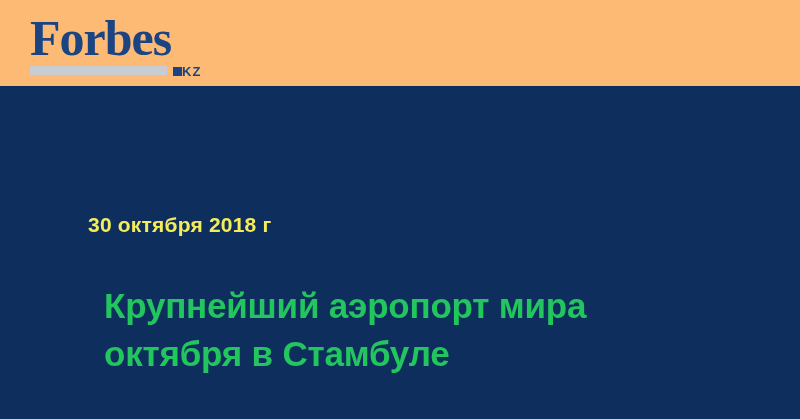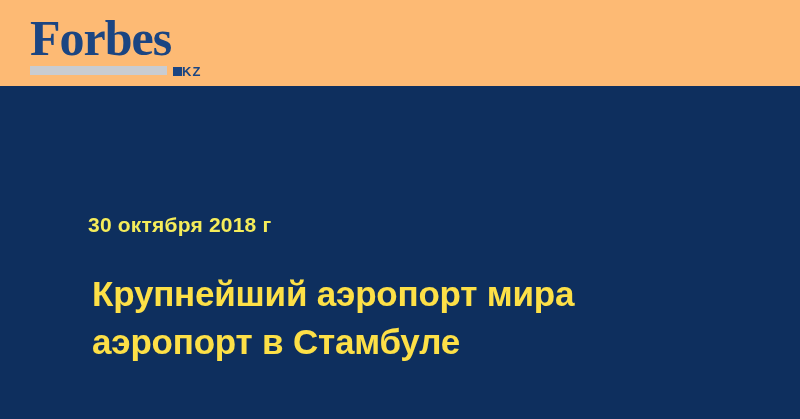--- a/index.html
+++ b/index.html
@@ -110,27 +110,27 @@
     letter-spacing: 0.2px;
     color: #f5ec5a;
     white-space: nowrap;
   }
 
   .article-title {
     position: absolute;
     left: 88px;
     top: 180px;
     width: 600px;
-    margin: 4px;
+    margin: 16px;
     font-family: "Liberation Sans", sans-serif;
     font-weight: bold;
     font-size: 35px;
     line-height: 48px;
     letter-spacing: -0.2px;
-    color: #fde047;
+    color: #22c55e;
   }
   .article-title .line {
     display: block;
     white-space: nowrap;
   }
 </style>
 </head>
 <body>
 
 <div class="card">
@@ -144,17 +144,17 @@
         <span class="logo-kz-text">KZ</span>
       </div>
     </div>
   </div>
 
   <div class="body-band">
     <div class="article-date">30 октября 2018 г</div>
 
     <h1 class="article-title">
       <span class="line">Крупнейший аэропорт мира</span>
-      <span class="line">аэропорт в Стамбуле</span>
+      <span class="line">октября в Стамбуле</span>
     </h1>
   </div>
 
 </div>
 
 </body></html>

